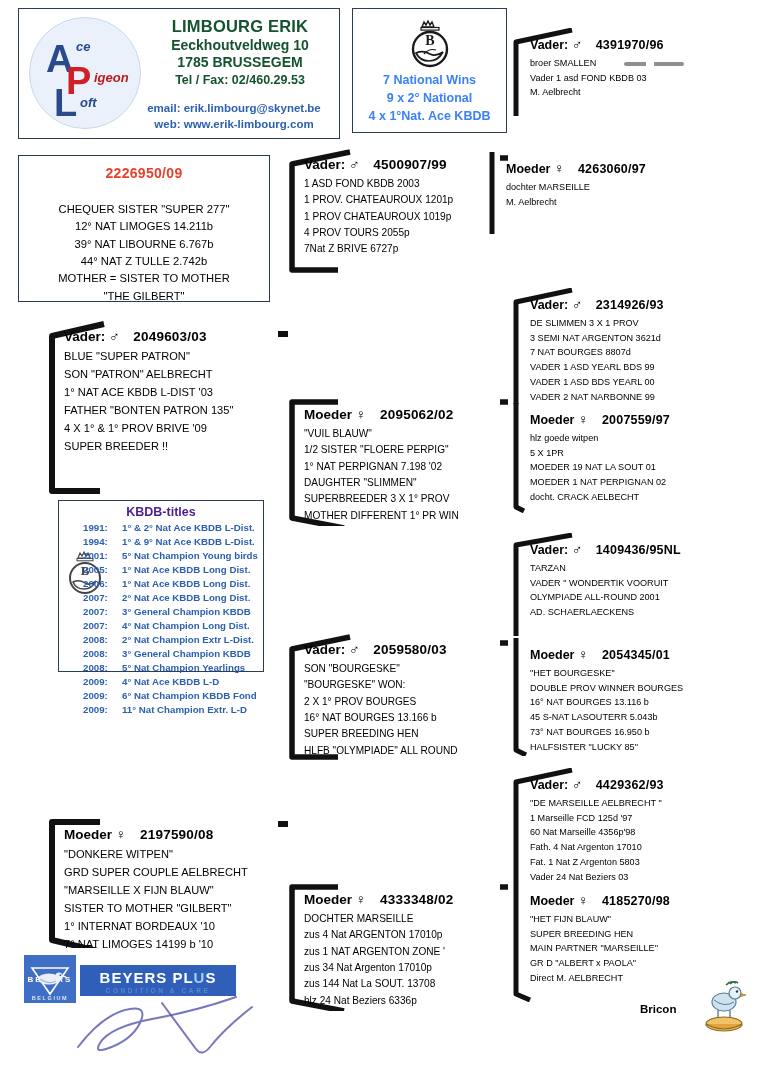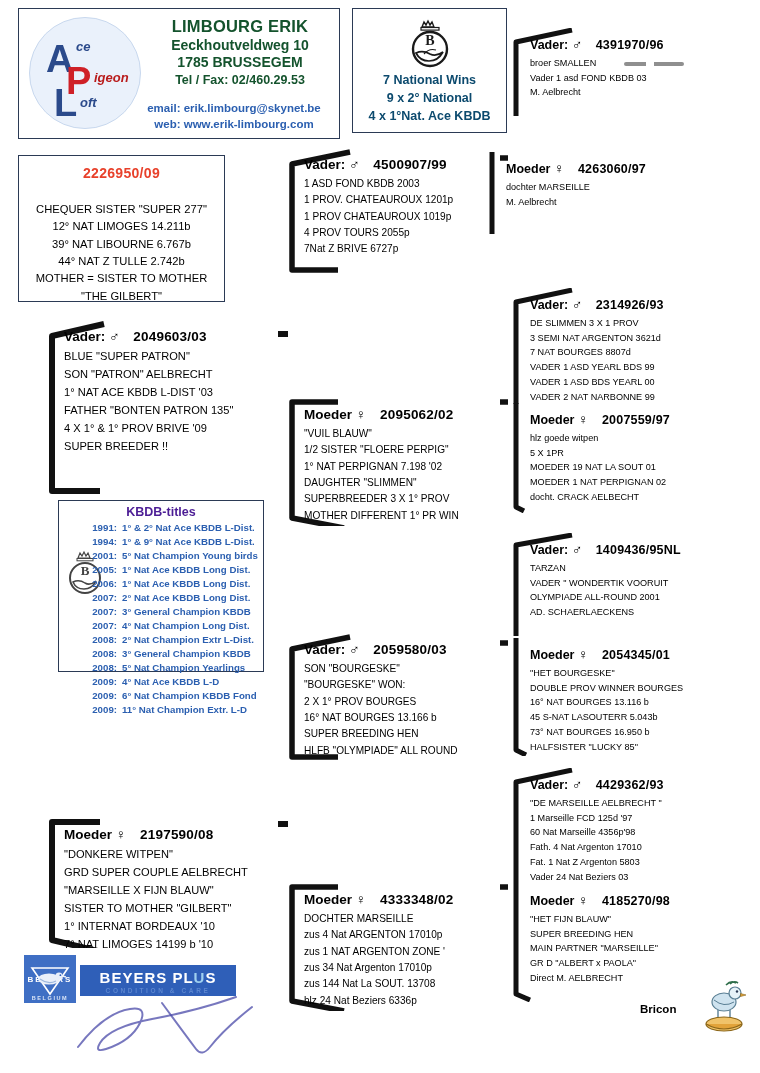--- a/index.html
+++ b/index.html
@@ -40,25 +40,25 @@
   .loft-line { font-size:14px; font-weight:bold; margin-top:1px; }
   .loft-tel  { font-size:12.5px; font-weight:bold; margin-top:3px; }
   .loft-contact { position:absolute; left:112px; top:92px; width:206px; text-align:center; color:#2b5fb0; font-size:11.5px; font-weight:bold; line-height:1.35; }
 
   
   #wins-box {
     left:352px; top:8px; width:155px; height:125px;
     border:1.5px solid #2b3a55; background:#fff;
   }
   #wins-crest { position:absolute; left:50%; top:6px; transform:translateX(-50%); }
-  .wins-text { position:absolute; left:0; top:62px; width:100%; text-align:center; color:#0c4a6e; font-weight:bold; font-size:12.5px; line-height:1.45; }
+  .wins-text { position:absolute; left:0; top:62px; width:100%; text-align:center; color:#3b82f6; font-weight:bold; font-size:12.5px; line-height:1.45; }
 
   
   #subject-box {
-    left:18px; top:155px; width:207px; height:147px;
+    left:18px; top:155px; width:252px; height:147px;
     border:1.5px solid #2b3a55; background:#fff;
   }
   #subject-ring { text-align:center; color:#e8412b; font-weight:bold; font-size:14px; margin-top:9px; letter-spacing:.3px; }
   #subject-lines { margin-top:20px; text-align:center; font-size:11.2px; line-height:1.55; }
 
   
   .card { position:absolute; }
   .card .bracket {
     position:absolute; left:0; top:0; width:100%; height:100%;
     pointer-events:none;
@@ -81,21 +81,21 @@
 
   
   #kbdb-box {
     left:58px; top:500px; width:206px; height:172px;
     border:1.3px solid #2b3a55; background:#fff;
   }
   #kbdb-title { text-align:center; color:#4c1d95; font-weight:bold; font-size:12.5px; margin-top:4px; }
   #kbdb-crest { position:absolute; left:4px; top:46px; }
   #kbdb-list { position:absolute; left:24px; top:20px; right:2px; }
   #kbdb-list .row { display:flex; color:#2b5fb0; font-weight:bold; font-size:9.7px; line-height:1.44; }
-  #kbdb-list .yr { width:34px; text-align:right; flex:none; }
+  #kbdb-list .yr { width:34px; text-align:left; flex:none; }
   #kbdb-list .tx { margin-left:5px; white-space:nowrap; }
 
   
   #beyers { position:absolute; left:24px; top:955px; width:212px; height:48px; }
   #beyers-mark { position:absolute; left:0; top:0; width:52px; height:48px; background:#3f6fc4; }
   #beyers-mark .bm-top { position:absolute; top:20px; left:0; width:100%; text-align:center;
       color:#fff; font-size:8px; font-weight:bold; letter-spacing:2px; }
   #beyers-mark .bm-bot { position:absolute; bottom:2px; left:0; width:100%; text-align:center;
       color:#dbe6f7; font-size:5.5px; font-weight:bold; letter-spacing:1.6px; }
   #beyers-plus { position:absolute; left:56px; top:10px; width:156px; height:31px; background:#2f5fb8; }

